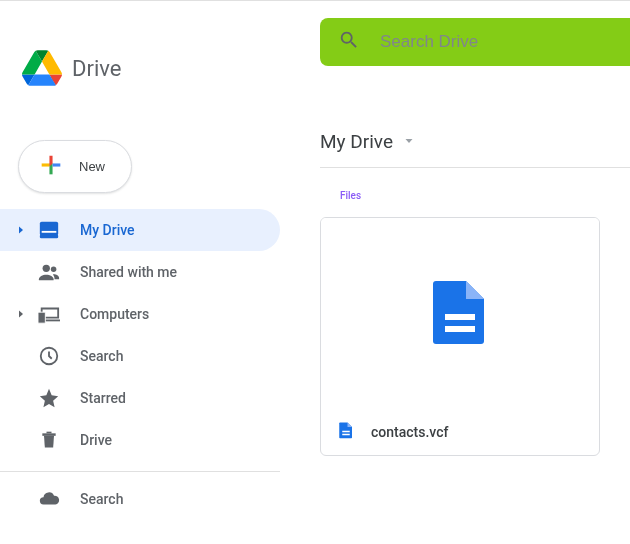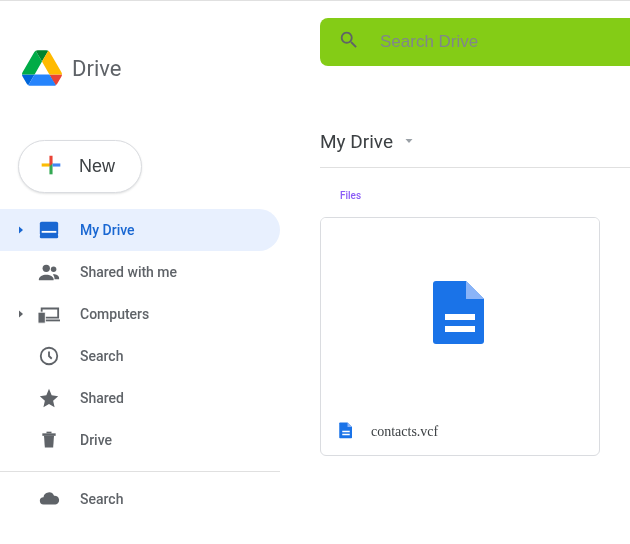--- a/index.html
+++ b/index.html
@@ -41,21 +41,21 @@
     gap: 14px;
     background: #fff;
     border: 1px solid #dadce0;
     border-radius: 28px;
     padding: 10px 26px 10px 18px;
     margin: 40px 0 16px 18px;
     box-shadow: 0 1px 2px rgba(60,64,67,.15);
     cursor: pointer;
   }
   .new-btn-label {
-    font-size: 18px;
+    font-size: 13px;
     font-weight: 500;
     color: #3c4043;
   }
   .nav-item {
     display: flex;
     align-items: center;
     height: 42px;
     padding-left: 12px;
     border-radius: 0 21px 21px 0;
     cursor: pointer;
@@ -159,21 +159,20 @@
     display: flex;
     align-items: center;
     justify-content: center;
   }
   .file-footer {
     display: flex;
     align-items: center;
     padding: 12px 16px;
     gap: 16px;
     border-top: 1px solid #fff;
-    font-family: Liberation Serif, serif;
   }
   .file-name {
     font-size: 14px;
     font-weight: 500;
     color: #3c4043;
   }
 </style>
 </head>
 <body>
 
@@ -271,21 +270,21 @@
       <span class="nav-label">Search</span>
     </div>
 
     <div class="nav-item">
       <span class="nav-expand"></span>
       <span class="nav-icon">
         <svg width="22" height="22" viewBox="0 0 24 24" fill="#5f6368">
           <path d="M12 2l2.9 6.9L22 10l-5.5 5 1.6 7L12 18.5 5.9 22l1.6-7L2 10l7.1-1.1z"></path>
         </svg>
       </span>
-      <span class="nav-label">Shared</span>
+      <span class="nav-label">Starred</span>
     </div>
 
     <div class="nav-item">
       <span class="nav-expand"></span>
       <span class="nav-icon">
         <svg width="20" height="20" viewBox="0 0 24 24" fill="#5f6368">
           <path d="M6 7h12l-1 14H7z"></path>
           <path d="M4 4h16v3H4z"></path>
           <path d="M9 2h6v2H9z"></path>
         </svg>

